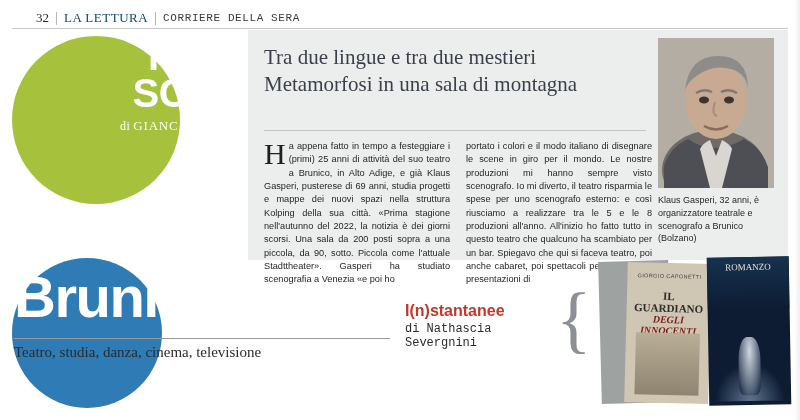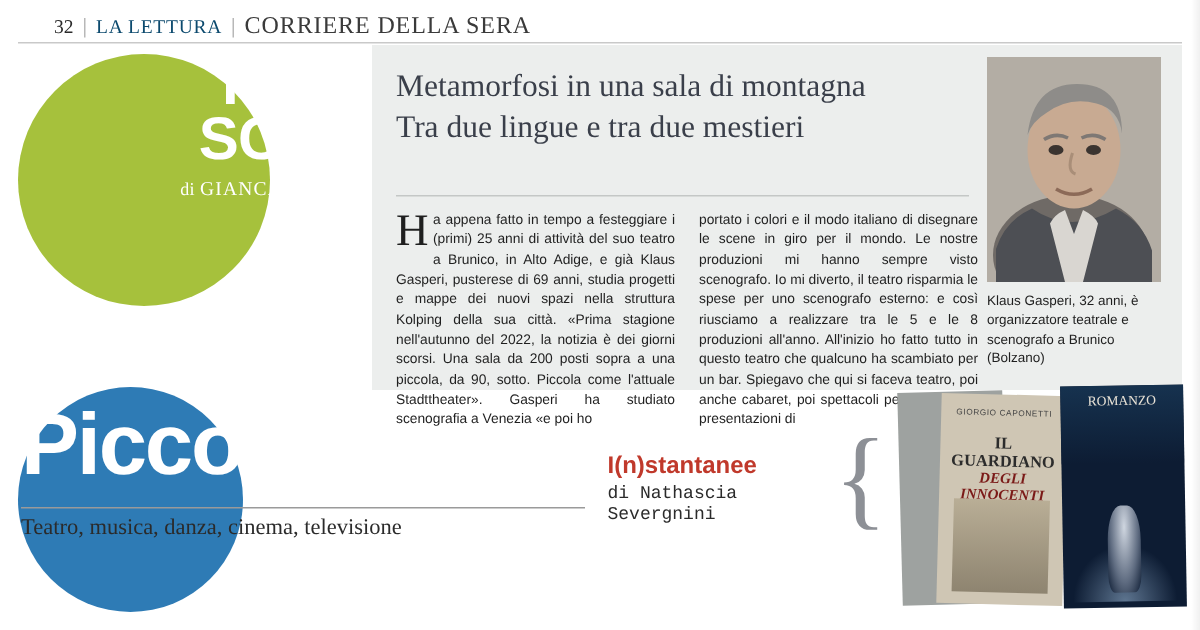--- a/index.html
+++ b/index.html
@@ -43,22 +43,22 @@
     background: #b8b8b8;
     display: inline-block;
   }
   .masthead-section {
     font-family: "Liberation Serif", serif;
     font-size: 13px;
     letter-spacing: 0.5px;
     color: #0c4a6e;
   }
   .masthead-paper {
-    font-family: Liberation Serif, serif;
-    font-size: 16px;
+    font-family: Liberation Mono, monospace;
+    font-size: 11px;
     letter-spacing: 0.6px;
     color: #3a3a3a;
   }
   .masthead-line {
     position: absolute;
     left: 12px;
     right: 12px;
     top: 28px;
     height: 1px;
     background: #c9c9c9;
@@ -355,22 +355,22 @@
   <div class="fuori-block">
     <div class="fuori-line">FUORI</div>
     <div class="fuori-line">SCENA</div>
     <div class="fuori-byline">
       <span>di </span><span class="big">GIANCARLO RICCIO</span>
     </div>
   </div>
 
   <div class="article">
     <div class="article-head">
+      <div class="headline">Tra due lingue e tra due mestieri</div>
       <div class="headline l2">Metamorfosi in una sala di montagna</div>
-      <div class="headline">Tra due lingue e tra due mestieri</div>
     </div>
     <div class="head-rule"></div>
 
     <div class="cols">
       <div class="col">
         <span class="dropcap">H</span><span>a appena fatto in tempo a festeggiare i (primi) 25 anni di attività del suo teatro a Brunico, in Alto Adige, e già Klaus Gasperi, pusterese di 69 anni, studia progetti e mappe dei nuovi spazi nella struttura Kolping della sua città. «Prima stagione nell'autunno del 2022, la notizia è dei giorni scorsi. Una sala da 200 posti sopra a una piccola, da 90, sotto. Piccola come l'attuale Stadttheater». Gasperi ha studiato scenografia a Venezia «e poi ho</span>
       </div>
       <div class="col">portato i colori e il modo italiano di disegnare le scene in giro per il mondo. Le nostre produzioni mi hanno sempre visto scenografo. Io mi diverto, il teatro risparmia le spese per uno scenografo esterno: e così riusciamo a realizzare tra le 5 e le 8 produzioni all'anno. All'inizio ho fatto tutto in questo teatro che qualcuno ha scambiato per un bar. Spiegavo che qui si faceva teatro, poi anche cabaret, poi spettacoli per le scuole e presentazioni di</div>
     </div>
   </div>
@@ -388,23 +388,23 @@
       <path d="M63 54 q8 -4 16 1" stroke="#7e7874" stroke-width="2.4" fill="none"></path>
       <path d="M57 64 q-4 12 2 14" stroke="#a98e78" stroke-width="2" fill="none"></path>
       <path d="M46 88 q12 7 24 0" stroke="#8c6a58" stroke-width="2.4" fill="none"></path>
       <path d="M30 101 q26 18 56 0 q18 9 24 28 l0 21 l-104 0 l0 -22 q6 -19 24 -27z" fill="#4d4f54"></path>
       <path d="M52 102 l6 16 l6 -16 q8 4 10 9 l-10 39 l-12 0 l-10 -39 q3 -6 10 -9z" fill="#d9d6d1"></path>
     </svg>
   </div>
   <div class="caption">Klaus Gasperi, 32 anni, è organizzatore teatrale e scenografo a Brunico (Bolzano)</div>
 
   <div class="blue-circle"></div>
-  <div class="maschere">Piccola</div>
+  <div class="maschere">Brunico</div>
   <div class="sub-rule"></div>
-  <div class="sub-line">Teatro, musica, danza, cinema, televisione</div>
+  <div class="sub-line">Teatro, studia, danza, cinema, televisione</div>
 
   <div class="inst-block">
     <div class="inst-title">I(n)stantanee</div>
     <div class="inst-by">di Nathascia Severgnini</div>
   </div>
   <div class="brace">{</div>
 
   <div class="covers">
     <div class="cover cover-back"></div>
     <div class="cover cover-mid">

